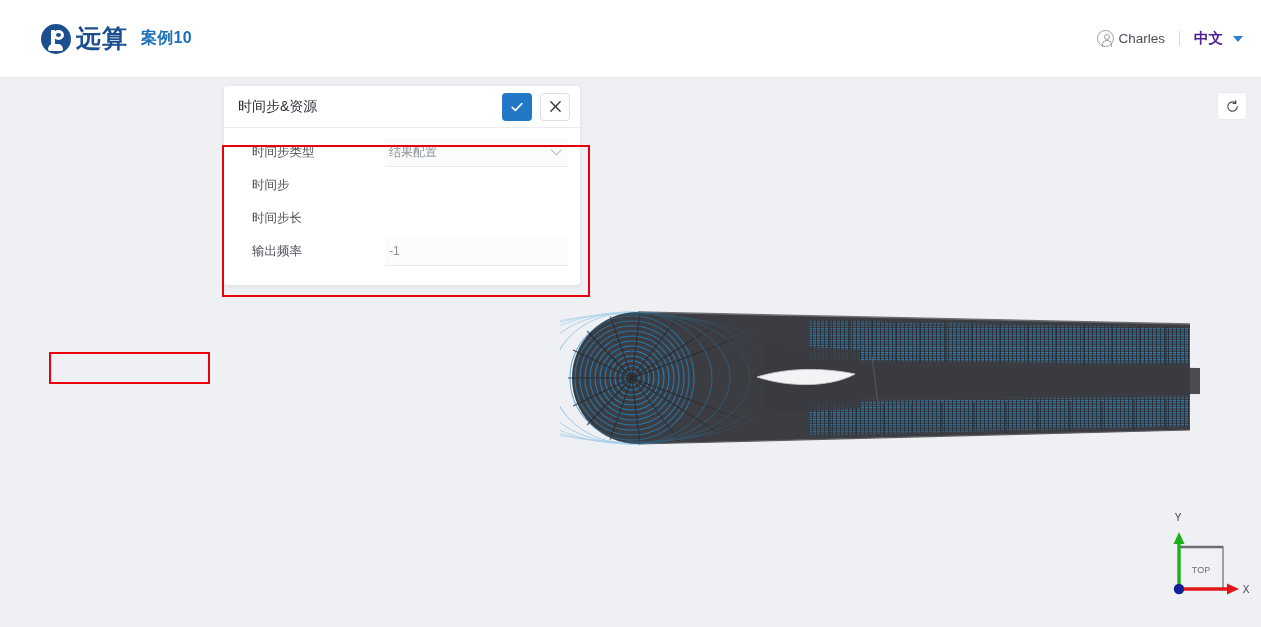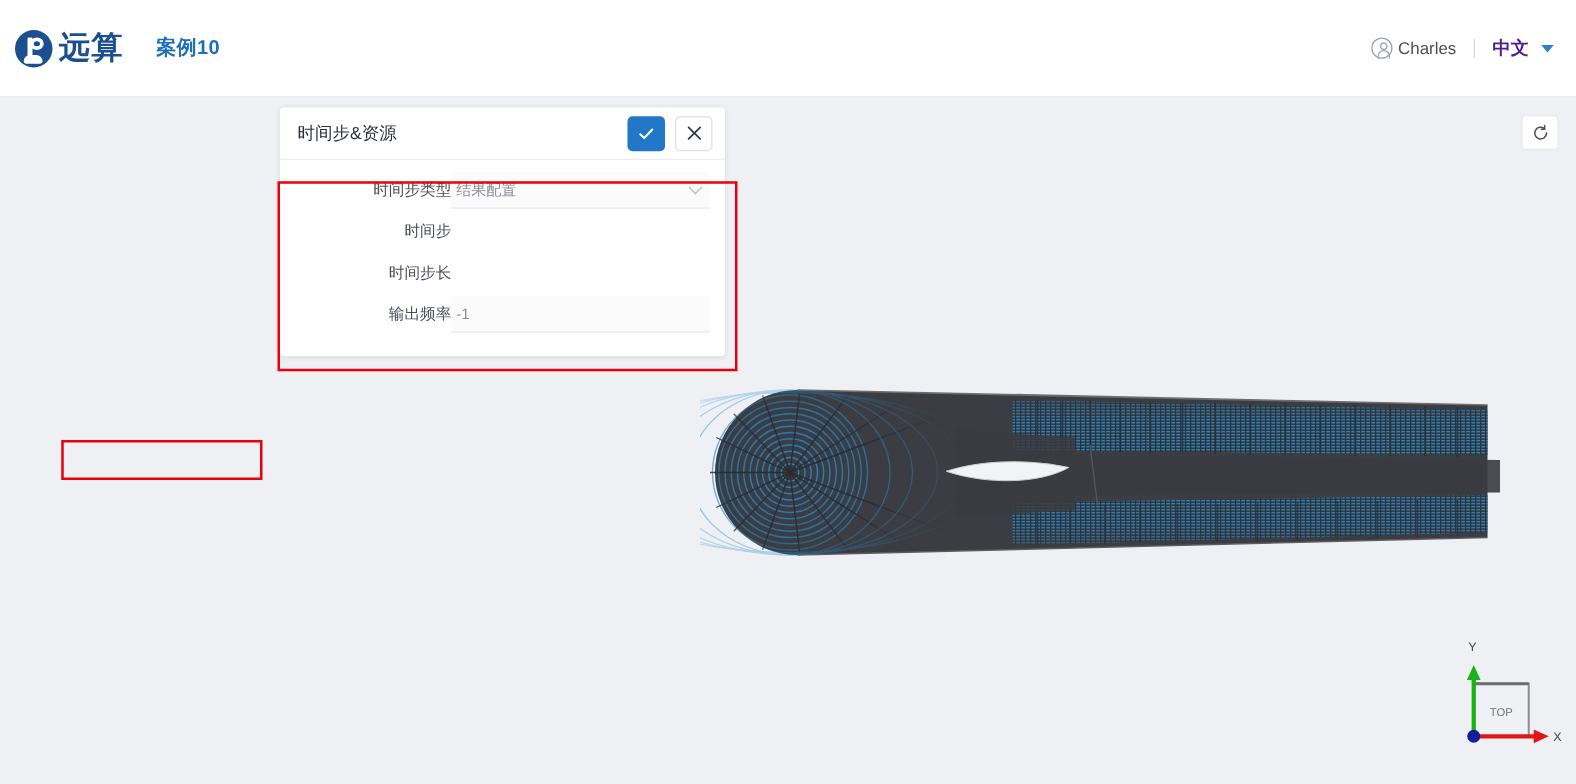--- a/index.html
+++ b/index.html
@@ -12,21 +12,21 @@
     font-family: "Liberation Sans", "DejaVu Sans", sans-serif;
     -webkit-font-smoothing: antialiased;
   }
 
   
   .header {
     position: absolute; left: 0; top: 0;
     width: 1261px; height: 78px;
     background: #ffffff;
     border-bottom: 1px solid #e6e8ec;
-    display: flex; align-items: center;
+    display: flex; align-items: center; padding-left: 29px;
   }
   .brand { display: flex; align-items: center; margin-left: 12px; }
   .logo-mark {
     width: 30px; height: 30px; border-radius: 50%;
     background: #1b4f8f;
     position: relative; flex: 0 0 auto;
   }
   .logo-mark .p-stem {
     position: absolute; left: 10px; top: 6px;
     width: 4px; height: 19px; background: #ffffff; border-radius: 1px;
@@ -40,21 +40,21 @@
     position: absolute; left: 7px; bottom: 3px;
     width: 15px; height: 7px; background: #ffffff;
     border-radius: 8px 8px 3px 3px;
   }
   .logo-text {
     font-size: 25px; font-weight: 700; color: #1b4f8f;
     margin-left: 5px; letter-spacing: 1px; line-height: 1;
   }
   .case-title {
     font-size: 16px; font-weight: 700; color: #1c6fb8;
-    margin-left: 26px; letter-spacing: .3px;
+    margin-left: 13px; letter-spacing: .3px;
   }
   .header-right {
     margin-left: auto; margin-right: 18px;
     display: flex; align-items: center; gap: 0;
   }
   .user-chip { display: flex; align-items: center; gap: 4px; }
   .user-avatar {
     width: 17px; height: 17px; border-radius: 50%;
     border: 1.2px solid #9b9fa8; position: relative;
   }
@@ -193,21 +193,21 @@
     width: 30px; height: 28px; border-radius: 4px;
     background: #2277c7; display: flex; align-items: center; justify-content: center;
   }
   .btn-confirm svg { display: block; }
   .btn-cancel {
     width: 30px; height: 28px; border-radius: 4px;
     background: #ffffff; border: 1px solid #dcdfe4;
     display: flex; align-items: center; justify-content: center;
     font-size: 15px; color: #33373e; line-height: 1;
   }
-  .panel-body { padding: 9px 12px 16px 4px; text-align: right; }
+  .panel-body { padding: 9px 12px 16px 28px; }
   .form-row {
     display: flex; align-items: center; height: 31px; margin-bottom: 2px;
   }
   .form-label {
     width: 133px; font-size: 12.5px; color: #4a4f57; flex: 0 0 auto;
   }
   .form-field {
     flex: 1 1 auto; height: 29px;
     background: #fbfbfc;
     border-bottom: 1px solid #e9eaee;

